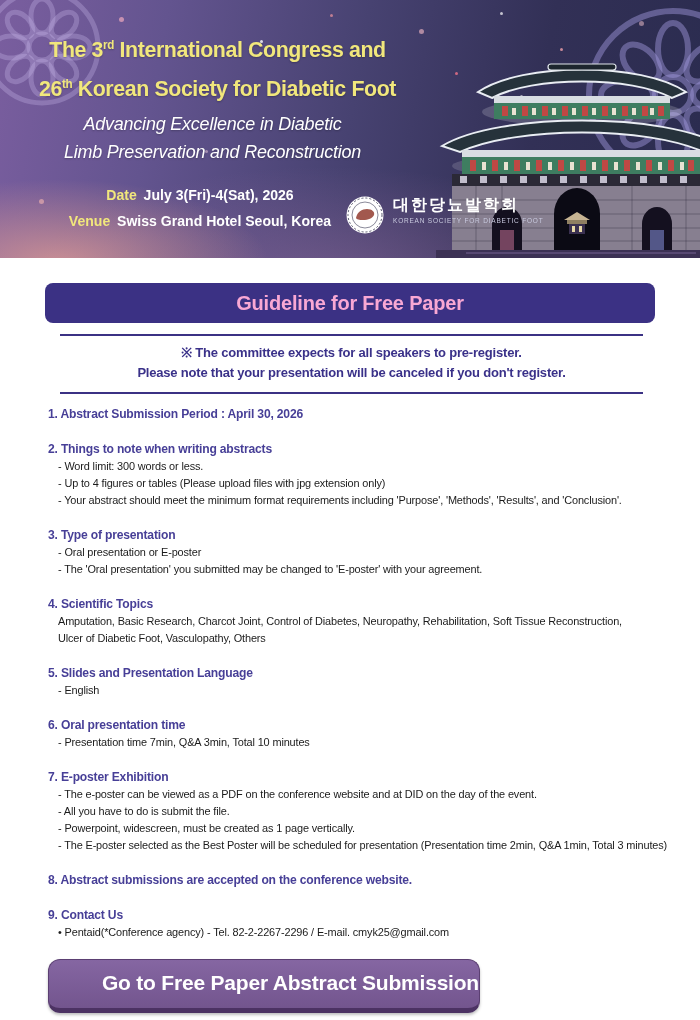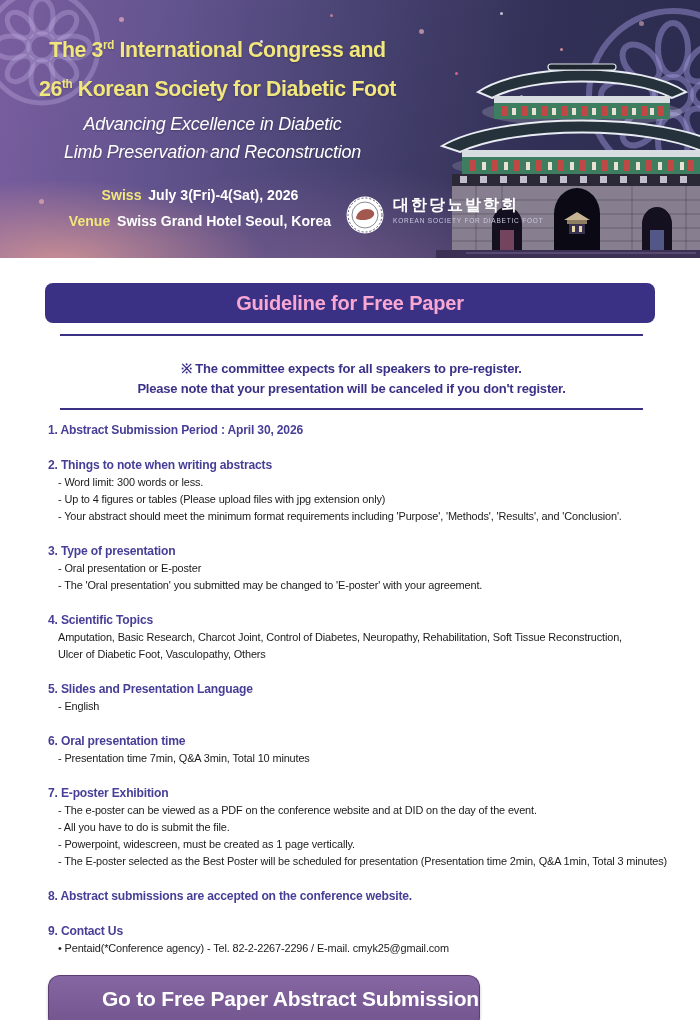--- a/index.html
+++ b/index.html
@@ -37,21 +37,21 @@
   .h-logo{position:absolute;top:196px;left:346px;display:flex;align-items:flex-start;}
   .h-logo .seal{width:38px;height:38px;flex:0 0 auto;}
   .h-logo .ltxt{margin-left:9px;}
   .h-logo .kr{color:#fff;font-size:16px;font-weight:bold;letter-spacing:2px;line-height:18px;}
   .h-logo .en{color:#c9cadf;font-size:6.5px;letter-spacing:.8px;line-height:10px;margin-top:2px;}
   .palace{position:absolute;top:48px;right:0;width:292px;height:210px;}
   .body-area{position:absolute;top:258px;left:0;width:700px;}
   .banner2{margin:25px 45px 0 45px;height:40px;background:#3b3184;border-radius:8px;color:#f9a8d4;
     text-align:center;line-height:40px;font-size:20px;font-weight:bold;letter-spacing:-.2px;}
   .notice{margin:11px 57px 0 60px;border-top:2px solid #3b3184;border-bottom:2px solid #3b3184;
-    padding:23px 0 9px 0;text-align:center;color:#3a3189;font-weight:bold;font-size:13px;
+    padding:7px 0 9px 0;text-align:center;color:#3a3189;font-weight:bold;font-size:13px;
     line-height:20px;letter-spacing:-.2px;}
   .sections{margin:12px 0 0 48px;}
   .sec{margin-bottom:18px;}
   .sec-h{color:#473f97;font-weight:bold;font-size:12.5px;line-height:17px;white-space:nowrap;
     letter-spacing:-.2px;transform:scaleX(.97);transform-origin:0 50%;}
   .sec-i{color:#1b1b1b;font-size:11.5px;line-height:17px;white-space:nowrap;margin-left:10px;
     letter-spacing:-.15px;transform:scaleX(.95);transform-origin:0 50%;}
   .cta{margin:12px 0 0 48px;width:430px;height:48px;border-radius:12px;
     background:linear-gradient(#8566a2,#73558e);border:1px solid #5b3f72;border-bottom:5px solid #4c3263;
     color:#fff;font-size:21px;font-weight:bold;text-align:right;line-height:46px;
@@ -211,21 +211,21 @@
       <div class="tline"><span>26</span><sup>th</sup><span> Korean Society for Diabetic Foot</span></div>
     </div>
 
     <div class="h-sub">
       <div class="sline">Advancing Excellence in Diabetic</div>
       <div class="sline">Limb Preservation and Reconstruction</div>
     </div>
 
     <div class="h-meta">
       <div class="row">
-        <span class="lbl">Swiss</span><span>July 3(Fri)-4(Sat), 2026</span>
+        <span class="lbl">Date</span><span>July 3(Fri)-4(Sat), 2026</span>
       </div>
       <div class="row">
         <span class="lbl">Venue</span><span>Swiss Grand Hotel Seoul, Korea</span>
       </div>
     </div>
 
     <div class="h-logo">
       <svg class="seal" viewBox="0 0 38 38">
         <circle cx="19" cy="19" r="18.5" fill="#ffffff"></circle>
         <circle cx="19" cy="19" r="13" fill="none" stroke="#8a8a9a" stroke-width="1"></circle>

